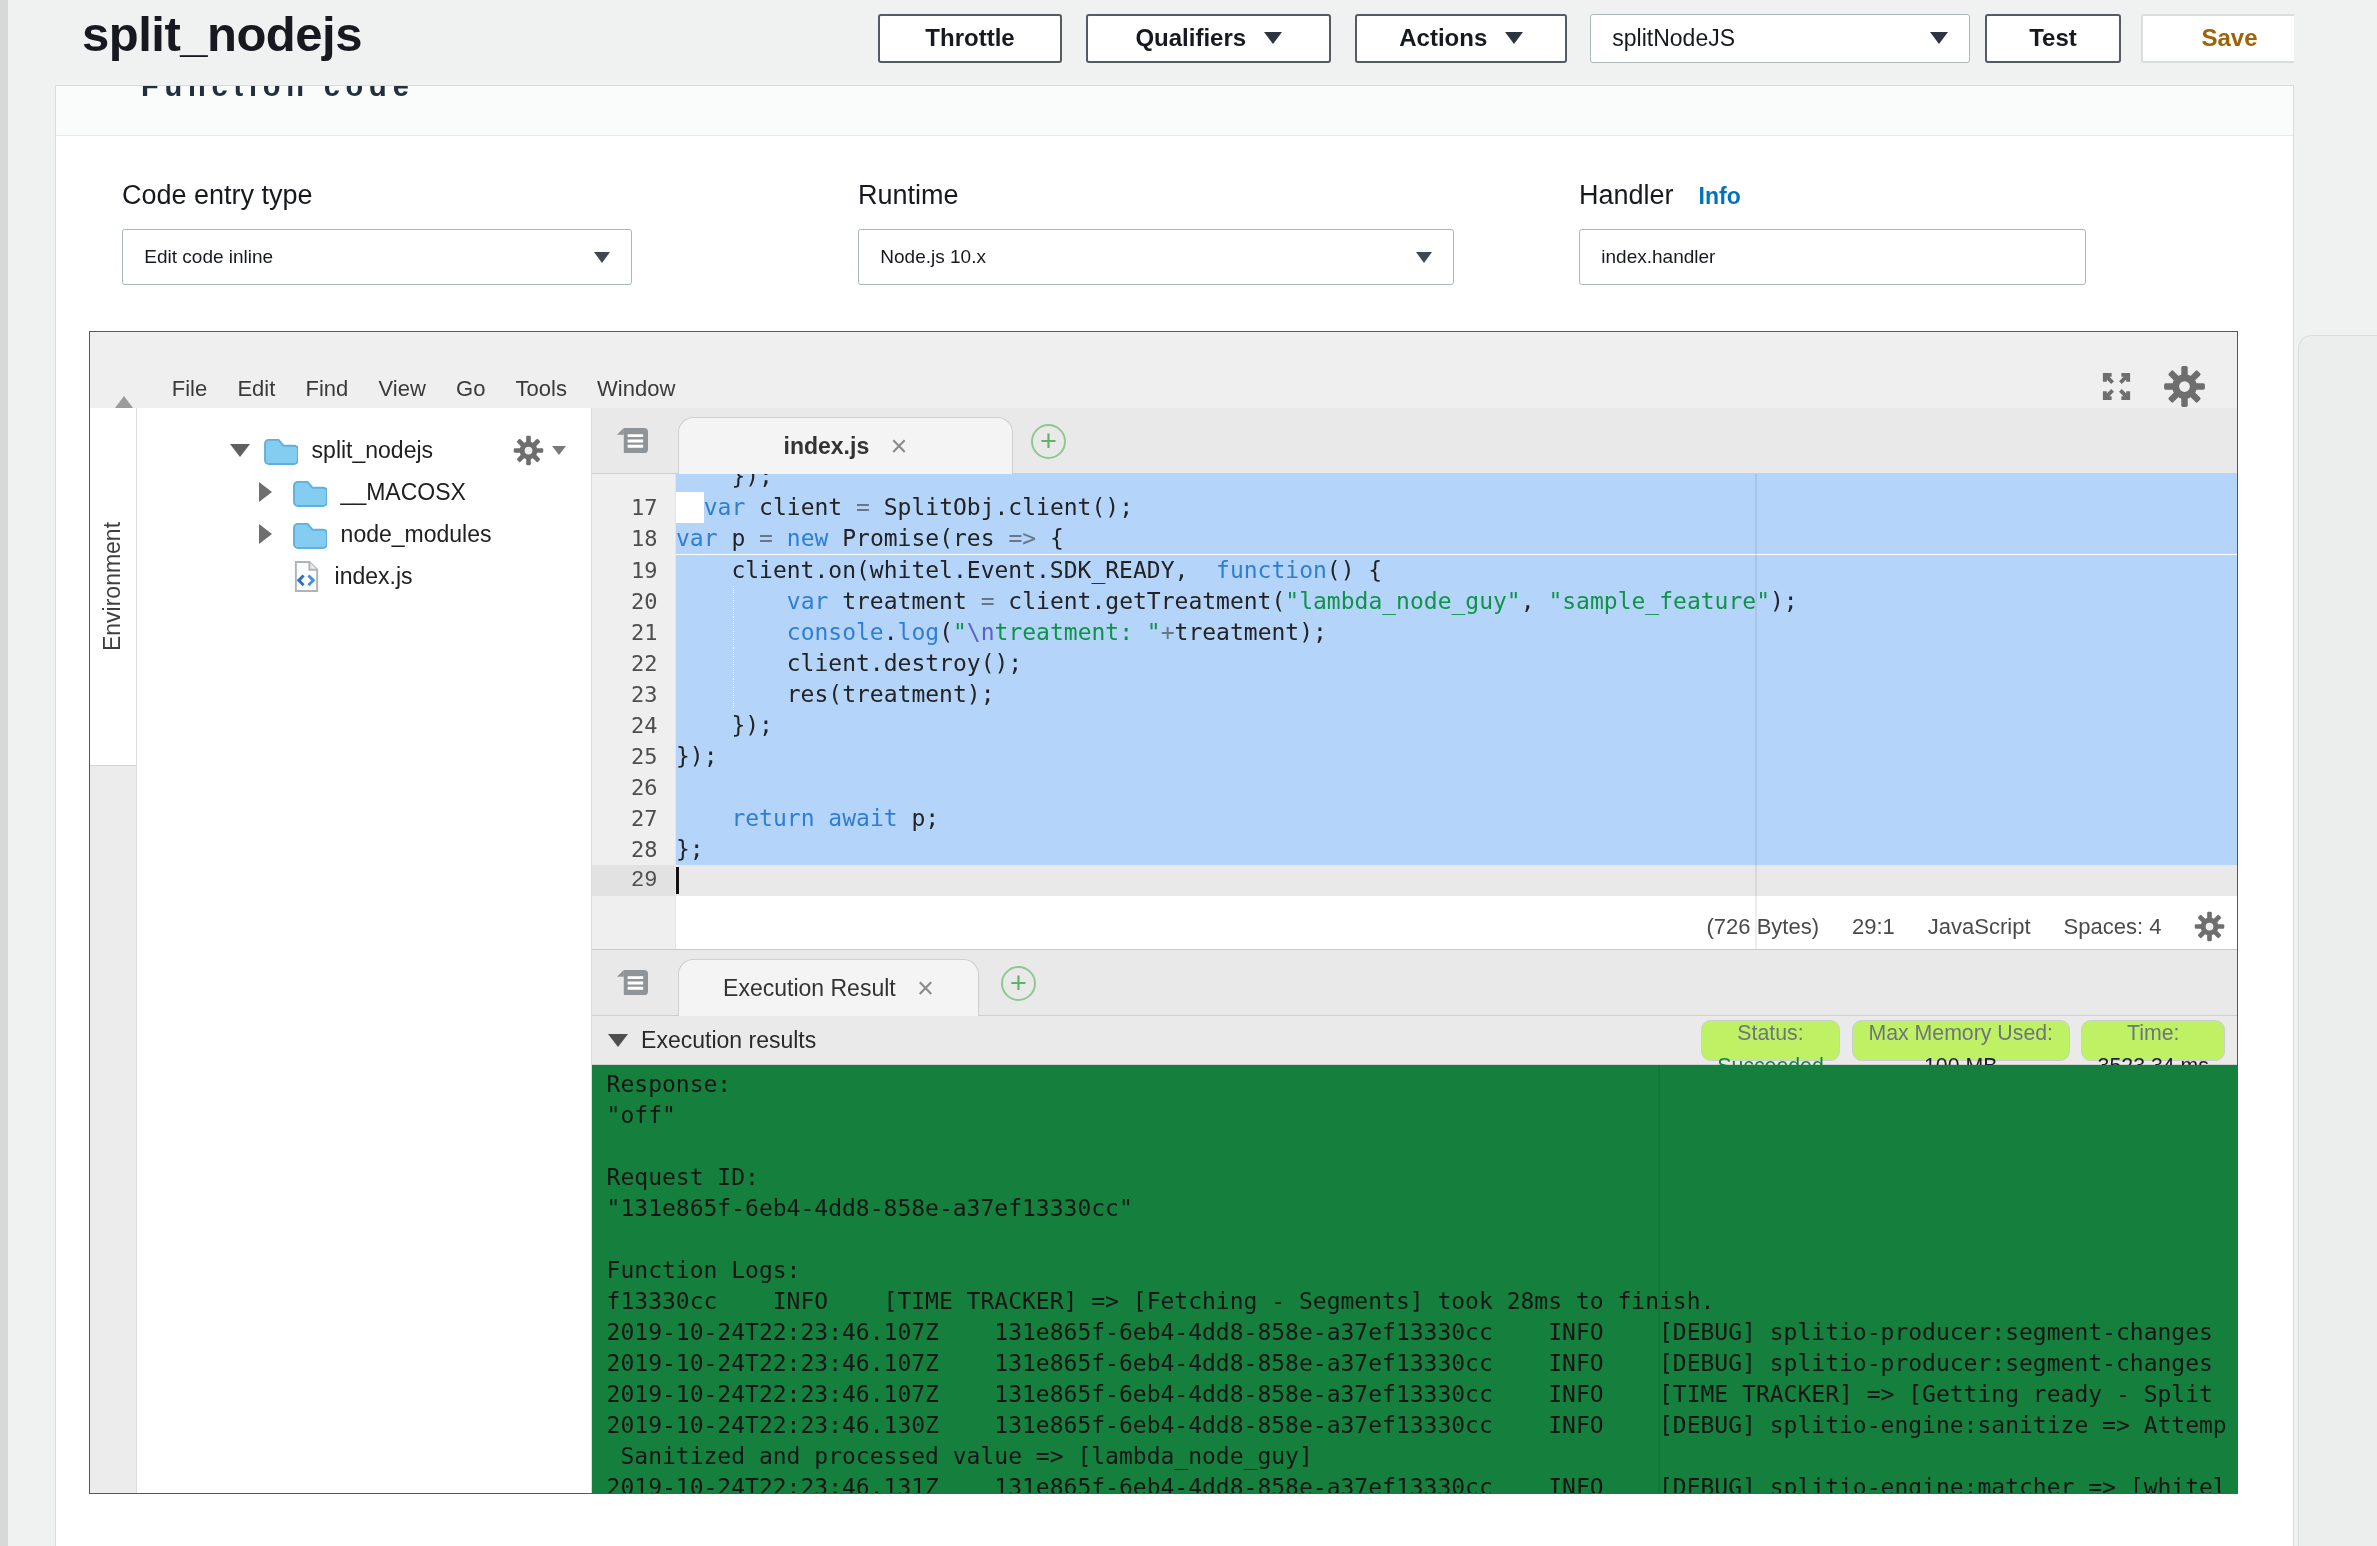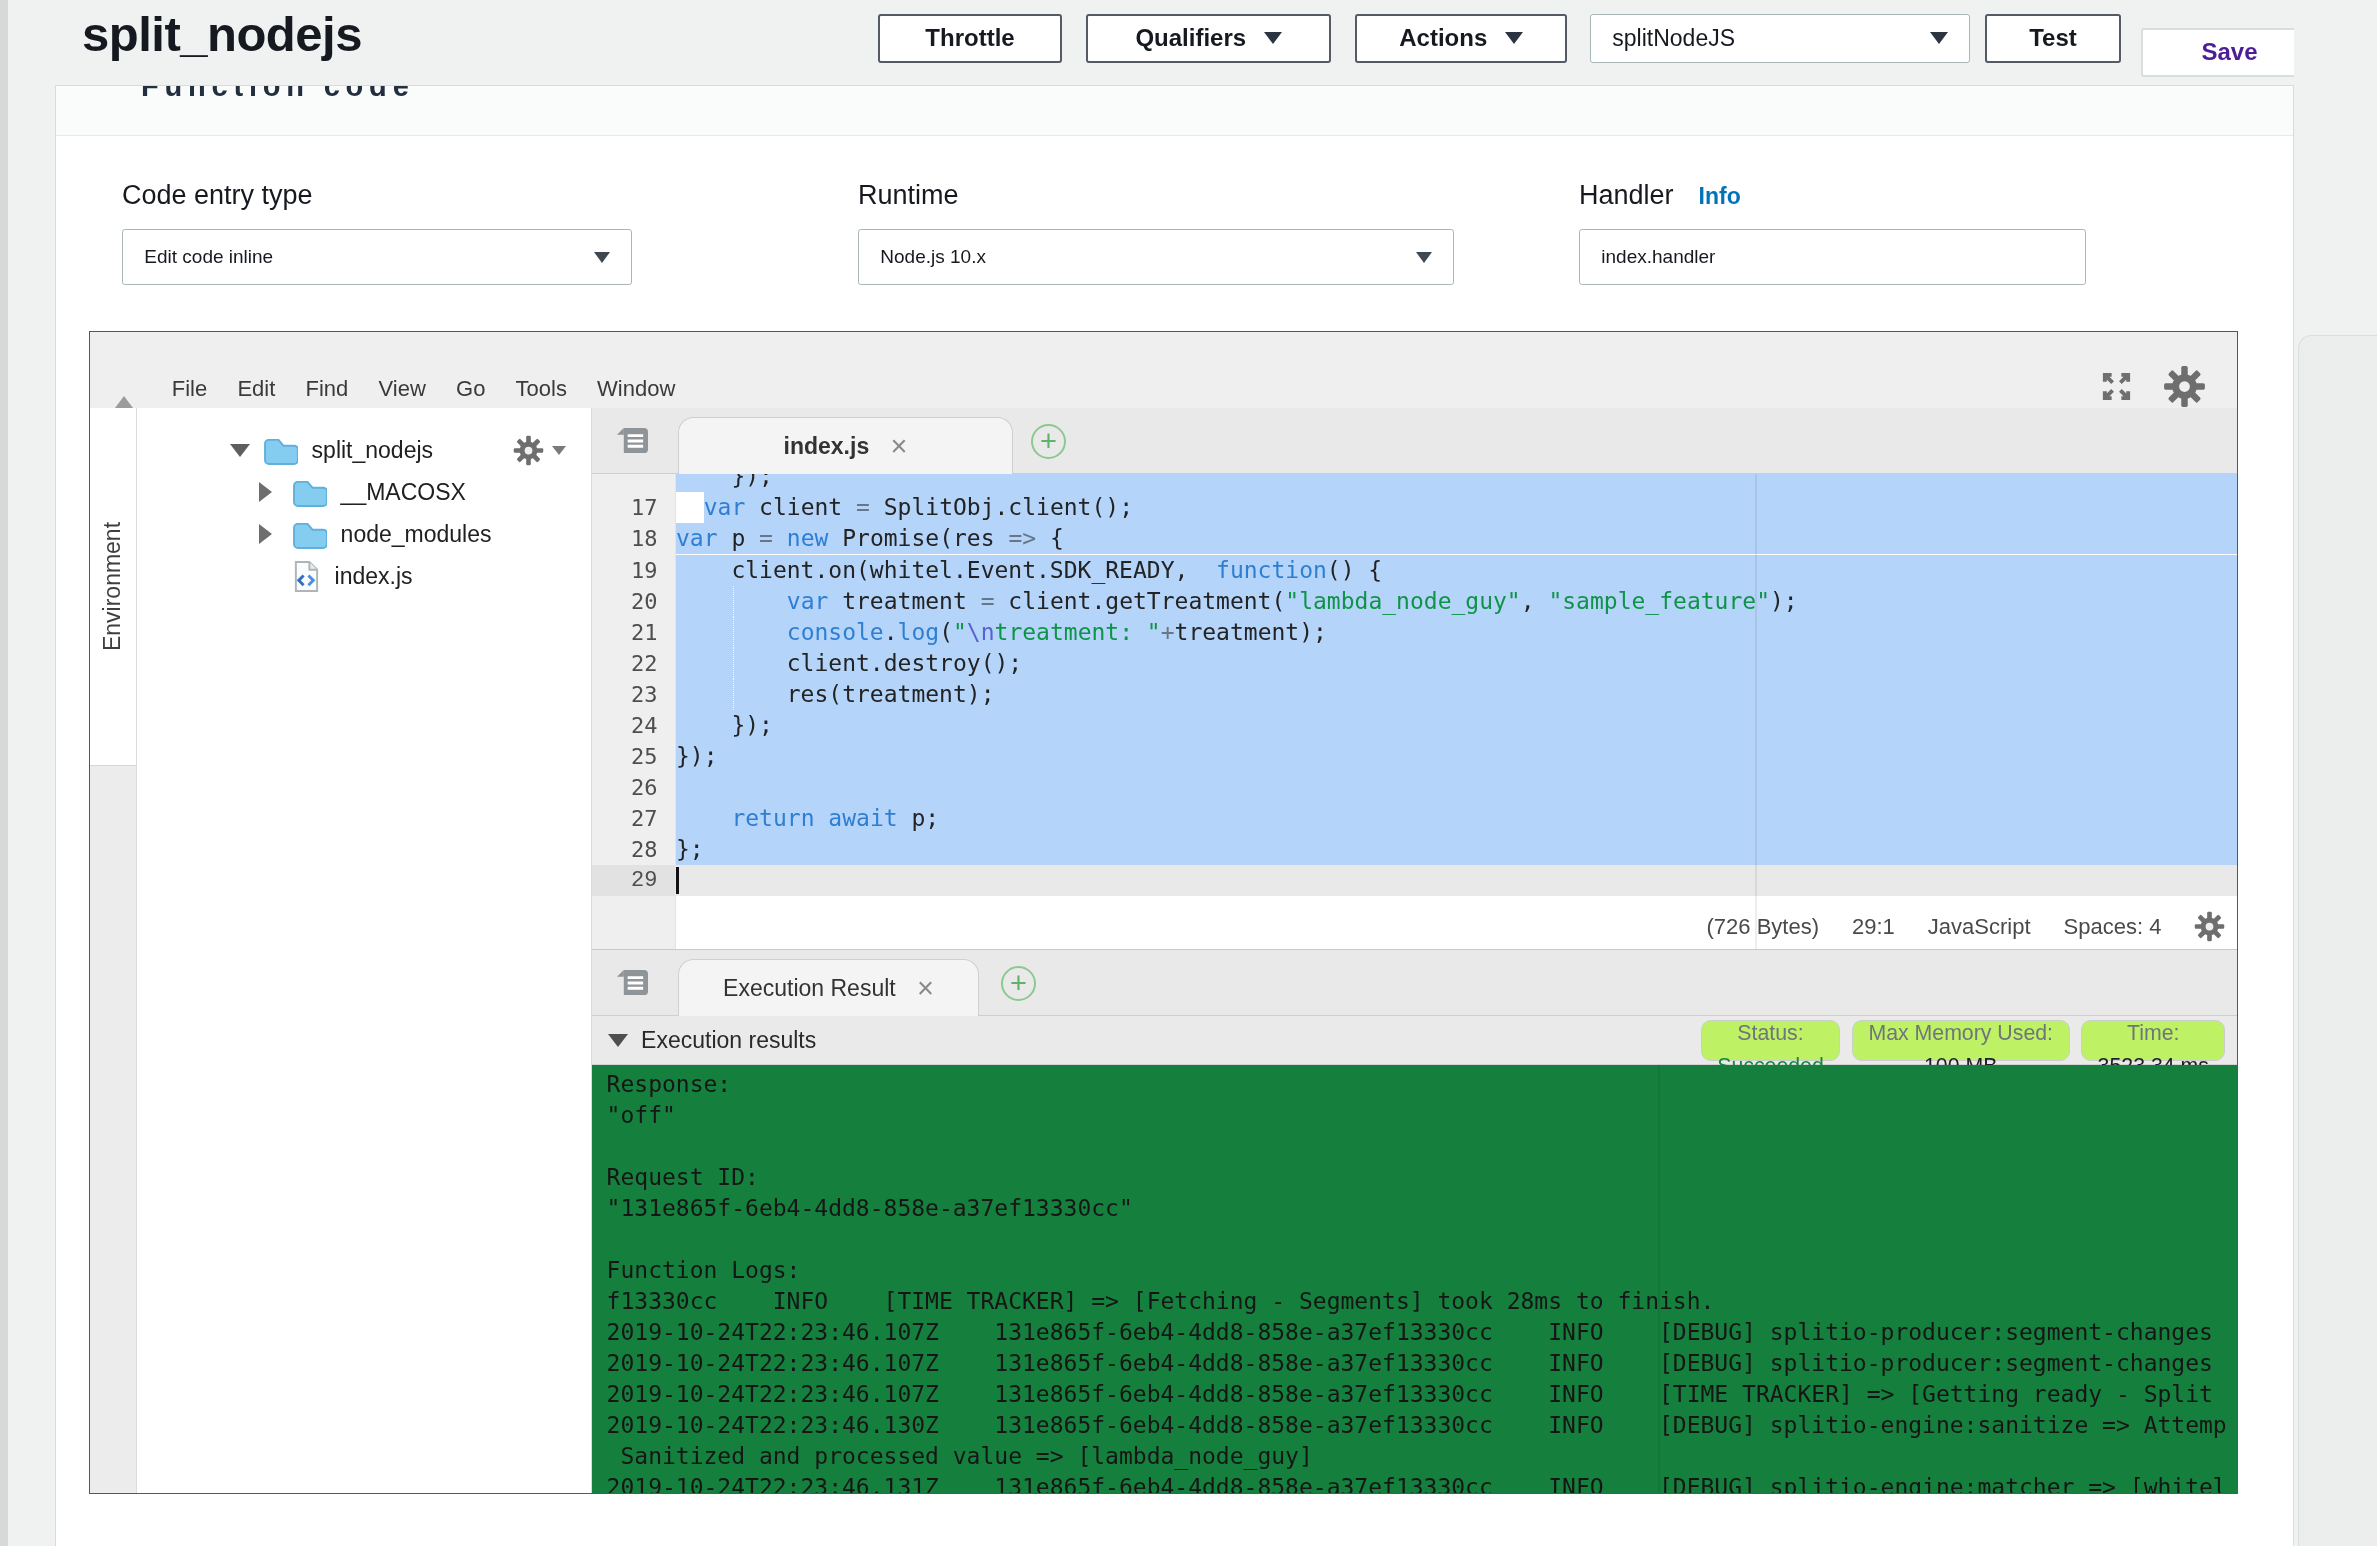--- a/index.html
+++ b/index.html
@@ -4,21 +4,21 @@
 <style>
   html,body{margin:0;padding:0;}
   body{font-family:"Liberation Sans","DejaVu Sans",sans-serif;}
   .page{position:relative;width:2377px;height:1547px;background:#f0f1f1;overflow:hidden;}
   .left-edge{position:absolute;left:0;top:0;width:7.8px;height:100%;background:#d7d9d9;}
   .page-title{position:absolute;left:82px;top:5.8px;font-size:49px;font-weight:600;color:#16191f;letter-spacing:-0.5px;}
   
   .btn{position:absolute;top:13.6px;height:49px;box-sizing:border-box;background:#fff;border:2.4px solid #545b64;
        border-radius:2.9px;display:flex;align-items:center;justify-content:center;gap:17.5px;
        font-size:24px;font-weight:700;color:#16191f;cursor:pointer;}
-  .btn.disabled{border-color:#d8dddd;color:#4c1d95;margin-top:14px;}
+  .btn.disabled{border-color:#d8dddd;color:#a16207;}
   .tri-down{width:0;height:0;border-left:9.7px solid transparent;border-right:9.7px solid transparent;border-top:12.6px solid #2b3440;}
   .select-top{position:absolute;top:13.6px;height:49px;box-sizing:border-box;background:#fff;border:1.9px solid #aab7b8;
        border-radius:2.9px;display:flex;align-items:center;justify-content:space-between;padding:0 21.3px;font-size:23px;color:#16191f;cursor:pointer;}
   
   .card{position:absolute;left:55px;top:85px;width:2239px;height:1461px;background:#fff;border:1px solid #d7dcdc;border-bottom:none;box-sizing:border-box;}
   .card-topstrip{position:absolute;left:0;top:0;width:100%;height:49px;background:#fafbfb;border-bottom:1px solid #e5e9e9;overflow:hidden;}
   .clipped-heading{position:absolute;left:85px;top:-16.5px;font-size:29px;font-weight:700;color:#232f3e;letter-spacing:5.8px;}
   
   .field-label{position:absolute;top:180px;font-size:27px;color:#16191f;}
   .info-link{color:#0073bb;font-weight:700;font-size:23px;margin-left:25px;cursor:pointer;}

